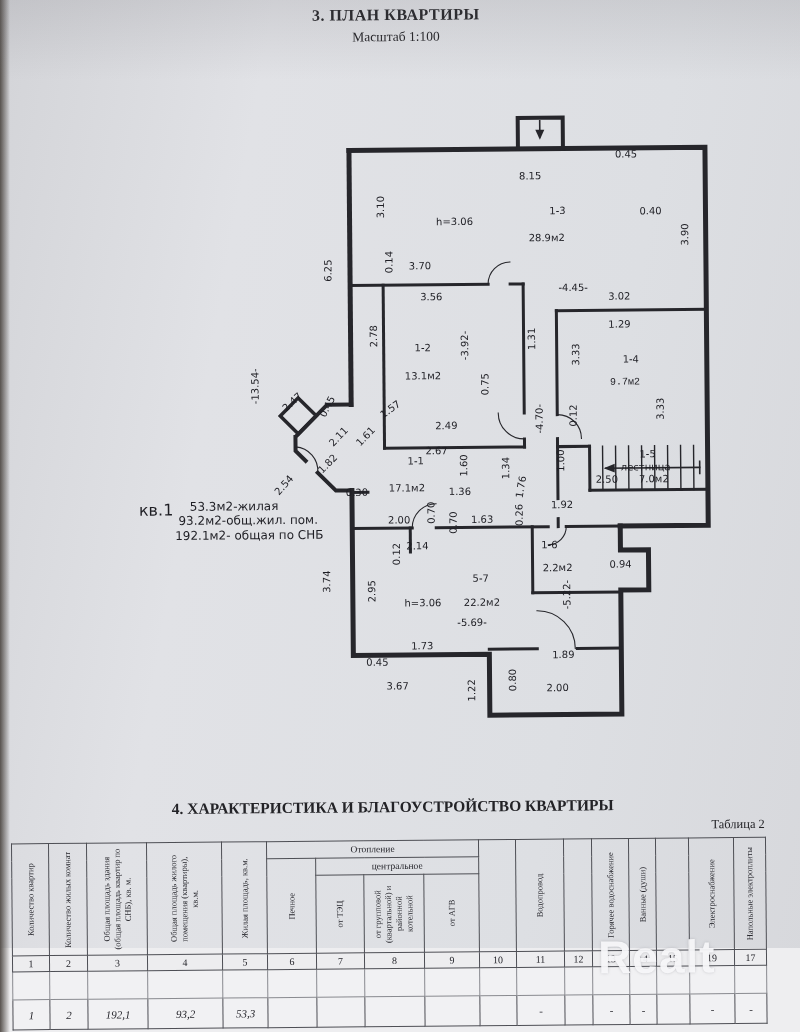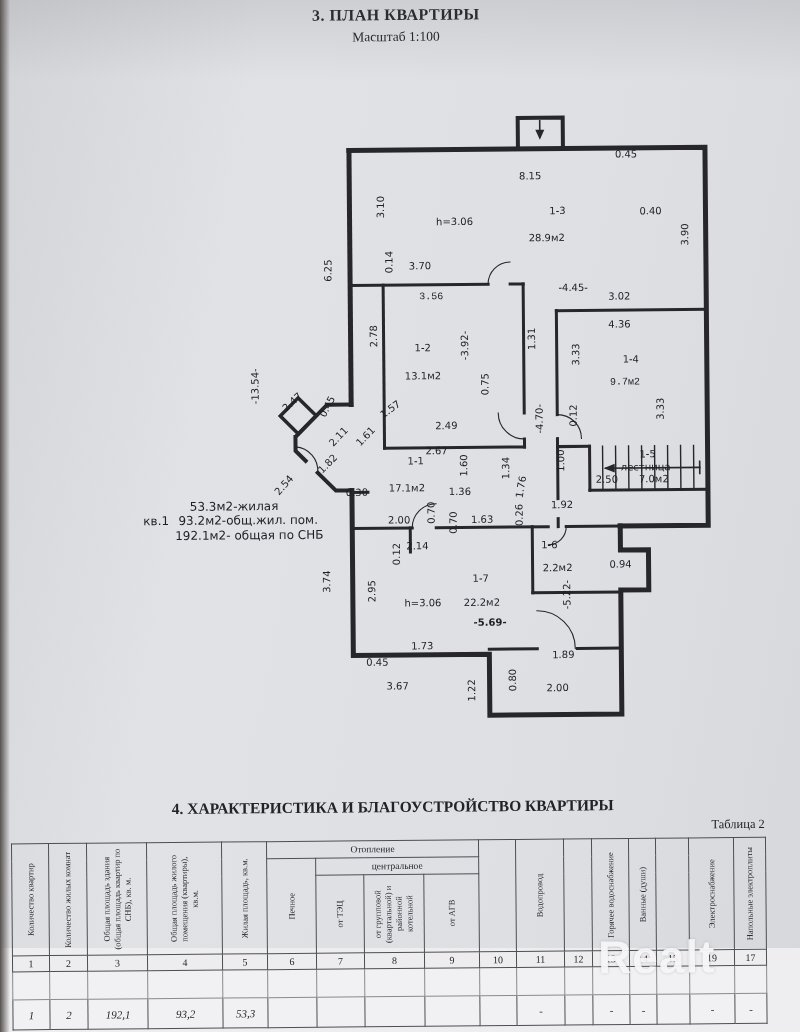--- a/index.html
+++ b/index.html
@@ -118,28 +118,28 @@
         <span class="plan-label" style="left: 629px; top: 156px; transform: translate(-50%, -50%) rotate(0deg);">0.45</span>
         <span class="plan-label" style="left: 383px; top: 207px; transform: translate(-50%, -50%) rotate(-90deg);">3.10</span>
         <span class="plan-label" style="left: 457px; top: 222px; transform: translate(-50%, -50%) rotate(0deg);">h=3.06</span>
         <span class="plan-label" style="left: 560px; top: 212px; transform: translate(-50%, -50%) rotate(0deg);">1-3</span>
         <span class="plan-label" style="left: 549px; top: 239px; transform: translate(-50%, -50%) rotate(0deg);">28.9м2</span>
         <span class="plan-label" style="left: 653px; top: 213px; transform: translate(-50%, -50%) rotate(0deg);">0.40</span>
         <span class="plan-label" style="left: 687px; top: 237px; transform: translate(-50%, -50%) rotate(-90deg);">3.90</span>
         <span class="plan-label" style="left: 330px; top: 270px; transform: translate(-50%, -50%) rotate(-90deg);">6.25</span>
         <span class="plan-label" style="left: 391px; top: 262px; transform: translate(-50%, -50%) rotate(-90deg);">0.14</span>
         <span class="plan-label" style="left: 422px; top: 266px; transform: translate(-50%, -50%) rotate(0deg);">3.70</span>
-        <span class="plan-label" style="left: 433px; top: 297px; transform: translate(-50%, -50%) rotate(0deg); font-family: Liberation Mono, monospace;">3.56</span>
+        <span class="plan-label" style="left: 433px; top: 297px; transform: translate(-50%, -50%) rotate(0deg);">3.56</span>
         <span class="plan-label" style="left: 575px; top: 289px; transform: translate(-50%, -50%) rotate(0deg);">-4.45-</span>
         <span class="plan-label" style="left: 621px; top: 298px; transform: translate(-50%, -50%) rotate(0deg);">3.02</span>
         <span class="plan-label" style="left: 375px; top: 336px; transform: translate(-50%, -50%) rotate(-90deg);">2.78</span>
         <span class="plan-label" style="left: 424px; top: 348px; transform: translate(-50%, -50%) rotate(0deg); text-align: right;">1-2</span>
         <span class="plan-label" style="left: 466px; top: 346px; transform: translate(-50%, -50%) rotate(-90deg);">-3.92-</span>
         <span class="plan-label" style="left: 533px; top: 340px; transform: translate(-50%, -50%) rotate(-90deg);">1.31</span>
-        <span class="plan-label" style="left: 621px; top: 326px; transform: translate(-50%, -50%) rotate(0deg);">4.36</span>
+        <span class="plan-label" style="left: 621px; top: 326px; transform: translate(-50%, -50%) rotate(0deg);">1.29</span>
         <span class="plan-label" style="left: 577px; top: 356px; transform: translate(-50%, -50%) rotate(-90deg);">3.33</span>
         <span class="plan-label" style="left: 632px; top: 361px; transform: translate(-50%, -50%) rotate(0deg);">1-4</span>
         <span class="plan-label" style="left: 424px; top: 376px; transform: translate(-50%, -50%) rotate(0deg);">13.1м2</span>
         <span class="plan-label" style="left: 626px; top: 384px; transform: translate(-50%, -50%) rotate(0deg); font-family: Liberation Mono, monospace;">9.7м2</span>
         <span class="plan-label" style="left: 486px; top: 385px; transform: translate(-50%, -50%) rotate(-90deg);">0.75</span>
         <span class="plan-label" style="left: 256px; top: 385px; transform: translate(-50%, -50%) rotate(-90deg);">-13.54-</span>
         <span class="plan-label" style="left: 293px; top: 401px; transform: translate(-50%, -50%) rotate(-42deg);">2.47</span>
         <span class="plan-label" style="left: 328px; top: 406px; transform: translate(-50%, -50%) rotate(-62deg);">0.45</span>
         <span class="plan-label" style="left: 391px; top: 409px; transform: translate(-50%, -50%) rotate(-35deg);">1.57</span>
         <span class="plan-label" style="left: 540px; top: 420px; transform: translate(-50%, -50%) rotate(-90deg);">-4.70-</span>
@@ -158,39 +158,39 @@
         <span class="plan-label" style="left: 646px; top: 469px; transform: translate(-50%, -50%) rotate(0deg);">лестница</span>
         <span class="plan-label" style="left: 607px; top: 481px; transform: translate(-50%, -50%) rotate(0deg);">2.50</span>
         <span class="plan-label" style="left: 654px; top: 481px; transform: translate(-50%, -50%) rotate(0deg);">7.0м2</span>
         <span class="plan-label" style="left: 284px; top: 484px; transform: translate(-50%, -50%) rotate(-48deg);">2.54</span>
         <span class="plan-label" style="left: 357px; top: 492px; transform: translate(-50%, -50%) rotate(0deg);">0.30</span>
         <span class="plan-label" style="left: 407px; top: 488px; transform: translate(-50%, -50%) rotate(0deg);">17.1м2</span>
         <span class="plan-label" style="left: 460px; top: 492px; transform: translate(-50%, -50%) rotate(0deg); text-align: center;">1.36</span>
         <span class="plan-label" style="left: 521px; top: 488px; transform: translate(-50%, -50%) rotate(-80deg);">1.76</span>
         <span class="plan-label" style="left: 562px; top: 506px; transform: translate(-50%, -50%) rotate(0deg);">1.92</span>
         <span class="plan-label" style="left: 234px; top: 505px; font-size: 12px; transform: translate(-50%, -50%) rotate(0deg);">53.3м2-жилая</span>
-        <span class="plan-label" style="left: 156px; top: 519px; font-size: 12px; transform: translate(-50%, -50%) rotate(0deg);">кв.1</span>
+        <span class="plan-label" style="left: 156px; top: 508px; font-size: 16px; transform: translate(-50%, -50%) rotate(0deg);">кв.1</span>
         <span class="plan-label" style="left: 248px; top: 519px; font-size: 12px; transform: translate(-50%, -50%) rotate(0deg);">93.2м2-общ.жил. пом.</span>
         <span class="plan-label" style="left: 249px; top: 534px; font-size: 12px; transform: translate(-50%, -50%) rotate(0deg);">192.1м2- общая по СНБ</span>
         <span class="plan-label" style="left: 399px; top: 520px; transform: translate(-50%, -50%) rotate(0deg);">2.00</span>
         <span class="plan-label" style="left: 431px; top: 513px; transform: translate(-50%, -50%) rotate(-90deg);">0.70</span>
         <span class="plan-label" style="left: 453px; top: 523px; transform: translate(-50%, -50%) rotate(-90deg);">0.70</span>
         <span class="plan-label" style="left: 482px; top: 520px; transform: translate(-50%, -50%) rotate(0deg);">1.63</span>
         <span class="plan-label" style="left: 519px; top: 516px; transform: translate(-50%, -50%) rotate(-90deg);">0.26</span>
         <span class="plan-label" style="left: 417px; top: 546px; transform: translate(-50%, -50%) rotate(0deg);">2.14</span>
         <span class="plan-label" style="left: 396px; top: 554px; transform: translate(-50%, -50%) rotate(-90deg);">0.12</span>
         <span class="plan-label" style="left: 549px; top: 546px; transform: translate(-50%, -50%) rotate(0deg);">1-6</span>
         <span class="plan-label" style="left: 557px; top: 569px; transform: translate(-50%, -50%) rotate(0deg);">2.2м2</span>
         <span class="plan-label" style="left: 620px; top: 566px; transform: translate(-50%, -50%) rotate(0deg);">0.94</span>
         <span class="plan-label" style="left: 326px; top: 581px; transform: translate(-50%, -50%) rotate(-90deg);">3.74</span>
         <span class="plan-label" style="left: 371px; top: 591px; transform: translate(-50%, -50%) rotate(-90deg);">2.95</span>
-        <span class="plan-label" style="left: 480px; top: 579px; transform: translate(-50%, -50%) rotate(0deg);">1-7</span>
+        <span class="plan-label" style="left: 480px; top: 579px; transform: translate(-50%, -50%) rotate(0deg);">5-7</span>
         <span class="plan-label" style="left: 422px; top: 603px; transform: translate(-50%, -50%) rotate(0deg);">h=3.06</span>
         <span class="plan-label" style="left: 481px; top: 603px; transform: translate(-50%, -50%) rotate(0deg); text-align: right;">22.2м2</span>
-        <span class="plan-label" style="left: 489px; top: 623px; transform: translate(-50%, -50%) rotate(0deg); font-weight: bold;">-5.69-</span>
+        <span class="plan-label" style="left: 471px; top: 623px; transform: translate(-50%, -50%) rotate(0deg);">-5.69-</span>
         <span class="plan-label" style="left: 566px; top: 596px; transform: translate(-50%, -50%) rotate(-90deg);">-5.22-</span>
         <span class="plan-label" style="left: 421px; top: 646px; transform: translate(-50%, -50%) rotate(0deg);">1.73</span>
         <span class="plan-label" style="left: 376px; top: 662px; transform: translate(-50%, -50%) rotate(0deg);">0.45</span>
         <span class="plan-label" style="left: 562px; top: 656px; transform: translate(-50%, -50%) rotate(0deg);">1.89</span>
         <span class="plan-label" style="left: 396px; top: 686px; transform: translate(-50%, -50%) rotate(0deg);">3.67</span>
         <span class="plan-label" style="left: 470px; top: 691px; transform: translate(-50%, -50%) rotate(-90deg);">1.22</span>
         <span class="plan-label" style="left: 511px; top: 681px; transform: translate(-50%, -50%) rotate(-90deg);">0.80</span>
         <span class="plan-label" style="left: 556px; top: 689px; transform: translate(-50%, -50%) rotate(0deg);">2.00</span>
       </div>
 

